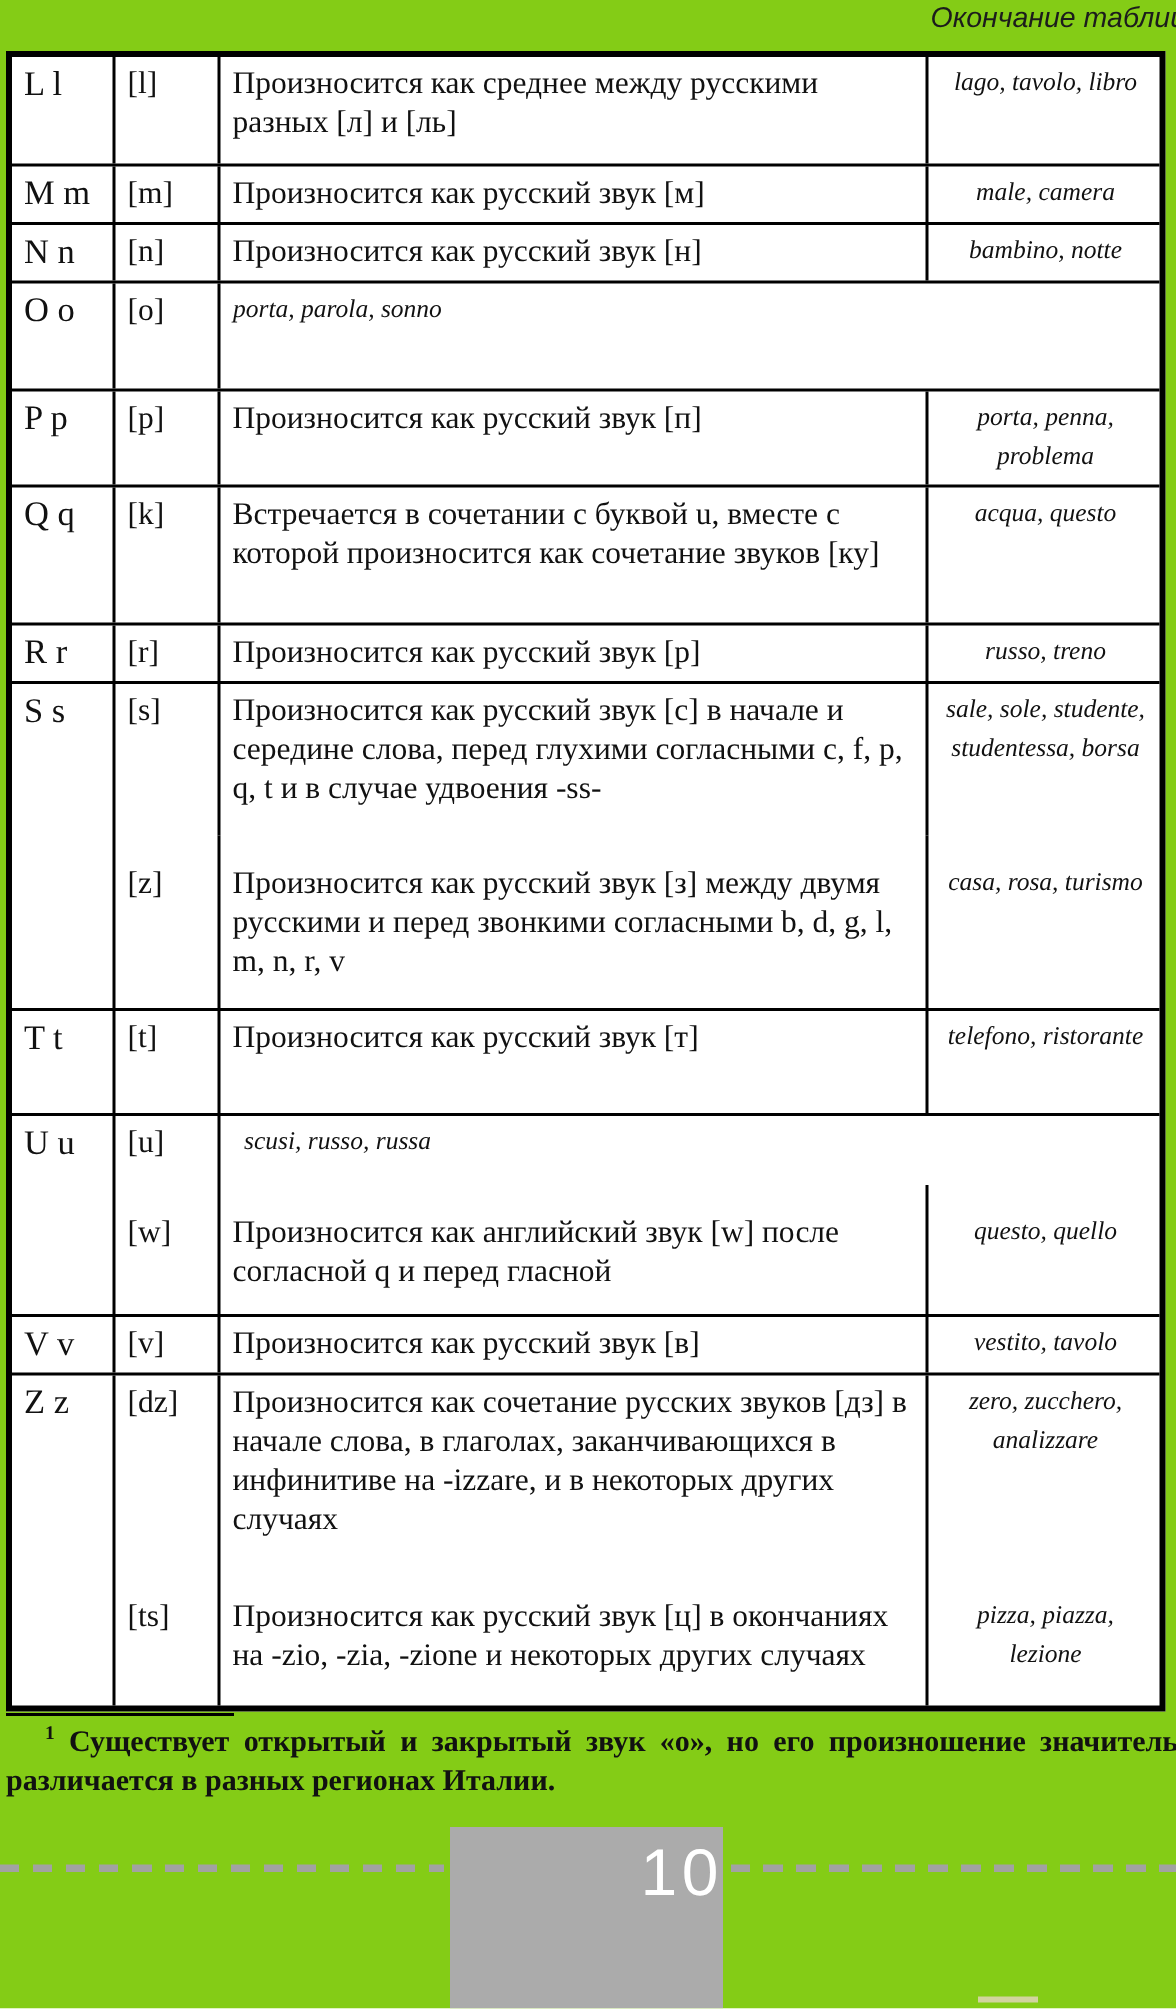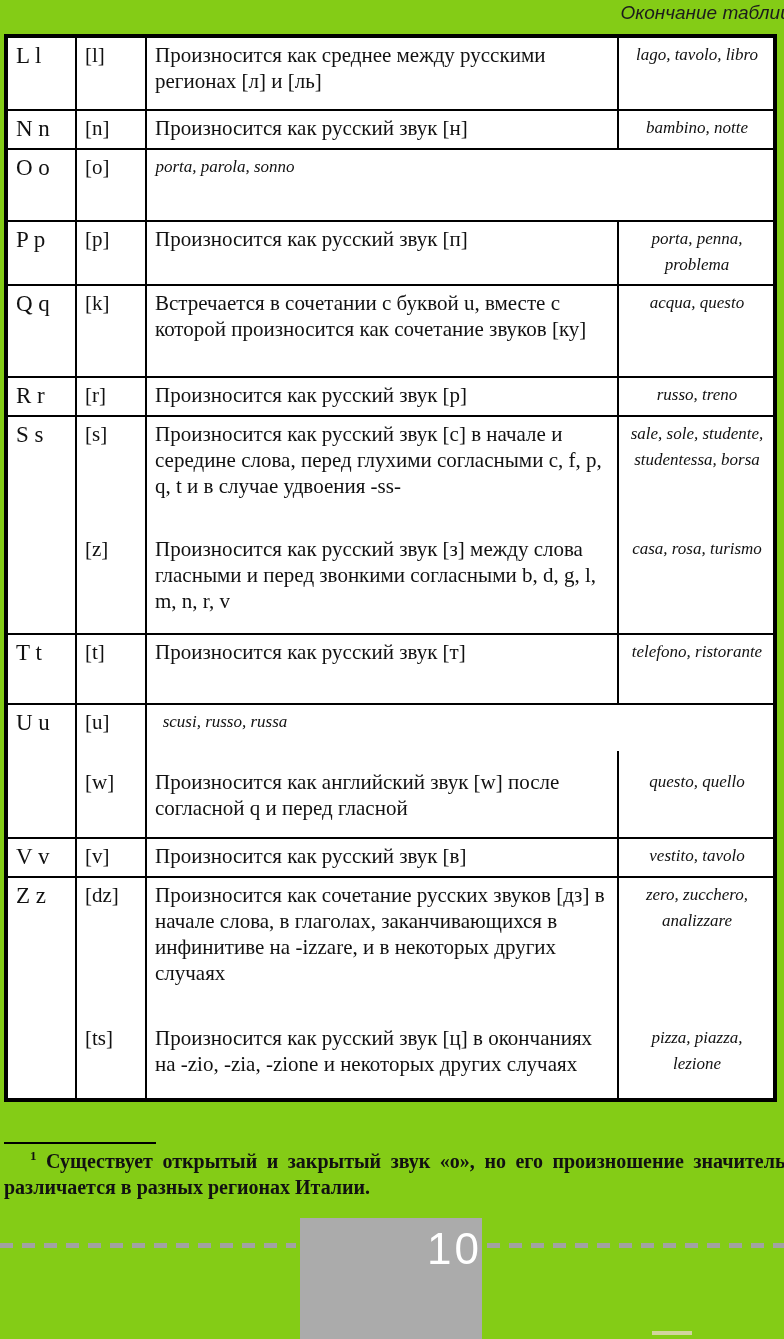--- a/index.html
+++ b/index.html
@@ -87,26 +87,36 @@
 
   <div class="caption">Окончание таблицы</div>
 
   <div class="tbl">
 
     <div class="row r0">
       <div class="cell letter">L l</div>
       <div class="entries">
         <div class="entry">
           <div class="cell sound">[l]</div>
-          <div class="cell desc">Произносится как среднее между русскими регионах [л] и [ль]</div>
+          <div class="cell desc">Произносится как среднее между русскими разных [л] и [ль]</div>
           <div class="cell examples">lago, tavolo, libro</div>
         </div>
       </div>
     </div>
 
+    <div class="row r1">
+      <div class="cell letter">M m</div>
+      <div class="entries">
+        <div class="entry">
+          <div class="cell sound">[m]</div>
+          <div class="cell desc">Произносится как русский звук [м]</div>
+          <div class="cell examples">male, camera</div>
+        </div>
+      </div>
+    </div>
 
     <div class="row r2">
       <div class="cell letter">N n</div>
       <div class="entries">
         <div class="entry">
           <div class="cell sound">[n]</div>
           <div class="cell desc">Произносится как русский звук [н]</div>
           <div class="cell examples">bambino, notte</div>
         </div>
       </div>
@@ -158,21 +168,21 @@
     <div class="row r7">
       <div class="cell letter">S s</div>
       <div class="entries">
         <div class="entry">
           <div class="cell sound">[s]</div>
           <div class="cell desc">Произносится как русский звук [с] в начале и середине слова, перед глухими согласными c, f, p, q, t и в случае удвоения -ss-</div>
           <div class="cell examples">sale, sole, studente, studentessa, borsa</div>
         </div>
         <div class="entry">
           <div class="cell sound">[z]</div>
-          <div class="cell desc">Произносится как русский звук [з] между слова гласными и перед звонкими согласными b, d, g, l, m, n, r, v</div>
+          <div class="cell desc">Произносится как русский звук [з] между двумя русскими и перед звонкими согласными b, d, g, l, m, n, r, v</div>
           <div class="cell examples">casa, rosa, turismo</div>
         </div>
       </div>
     </div>
 
     <div class="row r8">
       <div class="cell letter">T t</div>
       <div class="entries">
         <div class="entry">
           <div class="cell sound">[t]</div>

